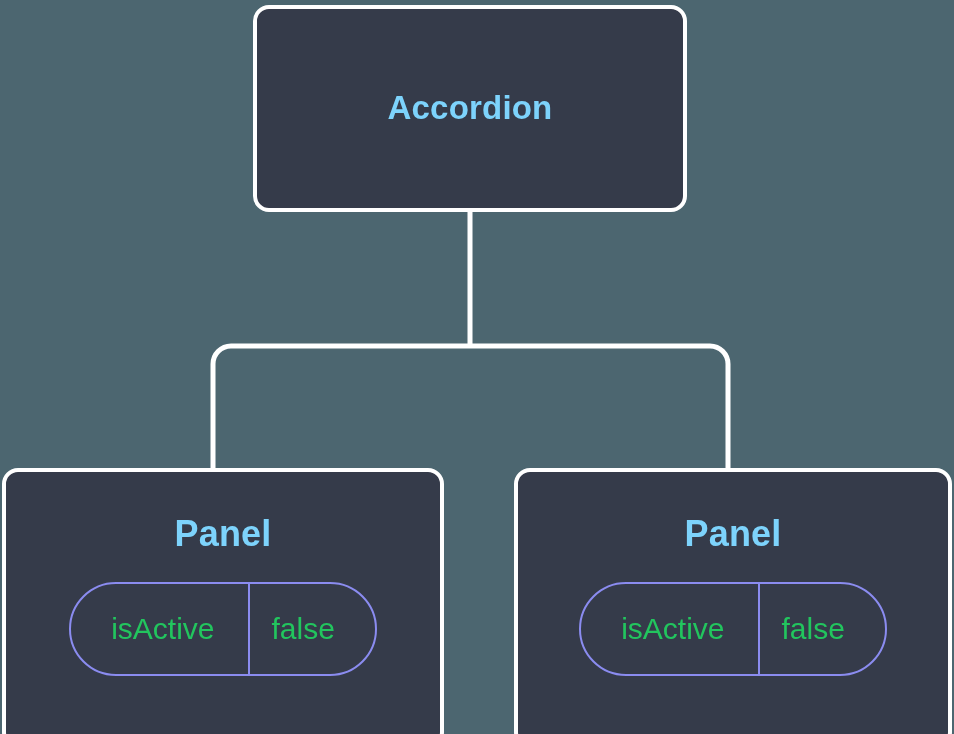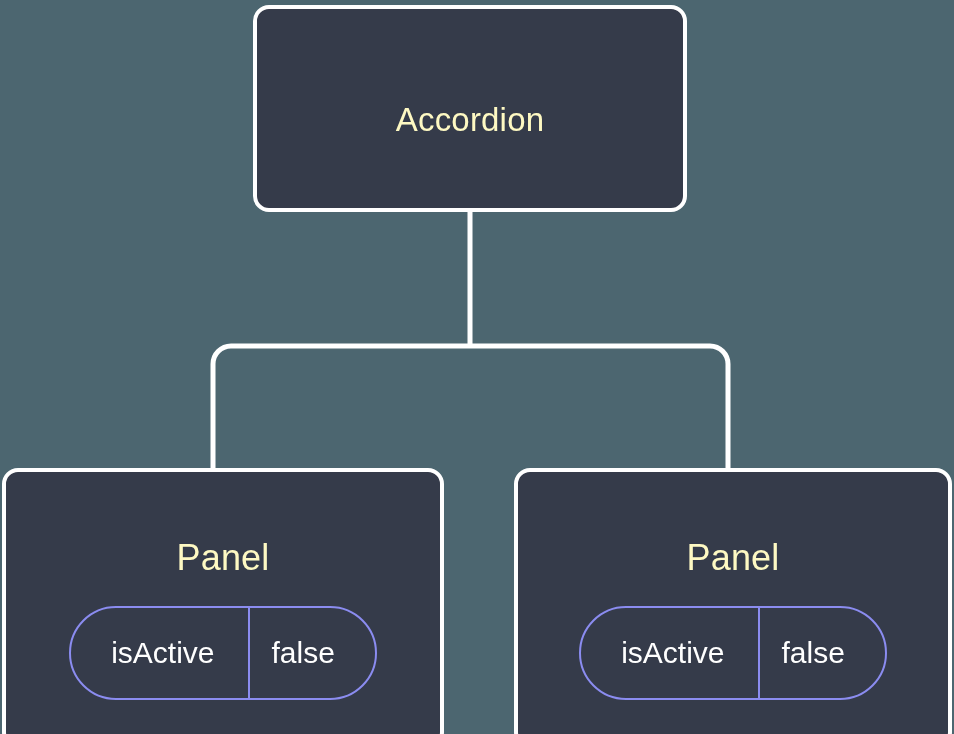--- a/index.html
+++ b/index.html
@@ -59,27 +59,26 @@
     top: 468px;
     height: 280px;        
     justify-content: flex-start;
     padding-top: 42px;
   }
 
   .node-child.left  { left: 2px;   width: 442px; }
   .node-child.right { left: 514px; width: 438px; }
 
   .node-title {
-    color: #fef9c3;
+    color: #7dd3fc;
     font-size: 33px;
-    font-weight: 400;
+    font-weight: 700;
     line-height: 1.1;
     letter-spacing: 0.2px;
     white-space: nowrap;
-    margin-top: 24px;
   }
 
   .node-child .node-title {
     font-size: 36px;
   }
 
   
   .prop-list {
     margin-top: 28px;
     display: flex;
@@ -97,21 +96,21 @@
     border-radius: 47px;
     background: transparent;
     overflow: hidden;
   }
 
   .prop-key,
   .prop-value {
     display: flex;
     align-items: center;
     justify-content: center;
-    color: #ffffff;
+    color: #22c55e;
     font-size: 30px;
     font-weight: 400;
     line-height: 1;
     white-space: nowrap;
   }
 
   .prop-key {
     padding: 0 34px 0 40px;
   }
 

